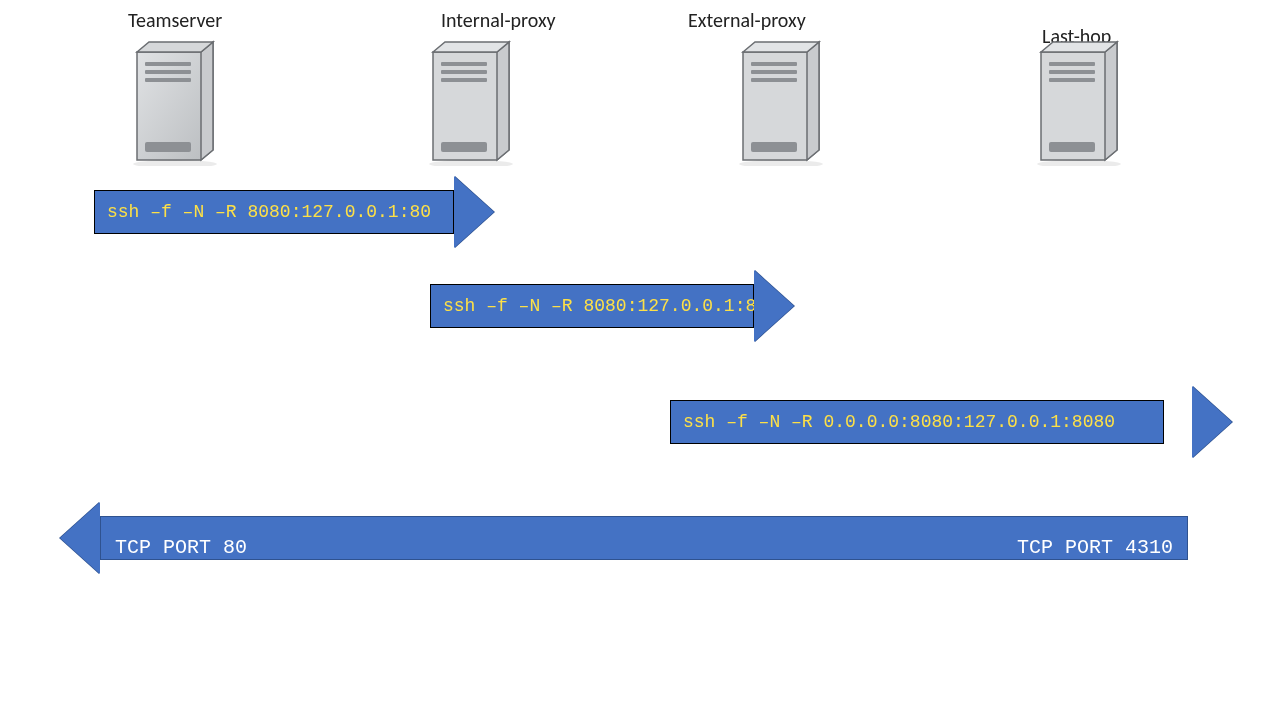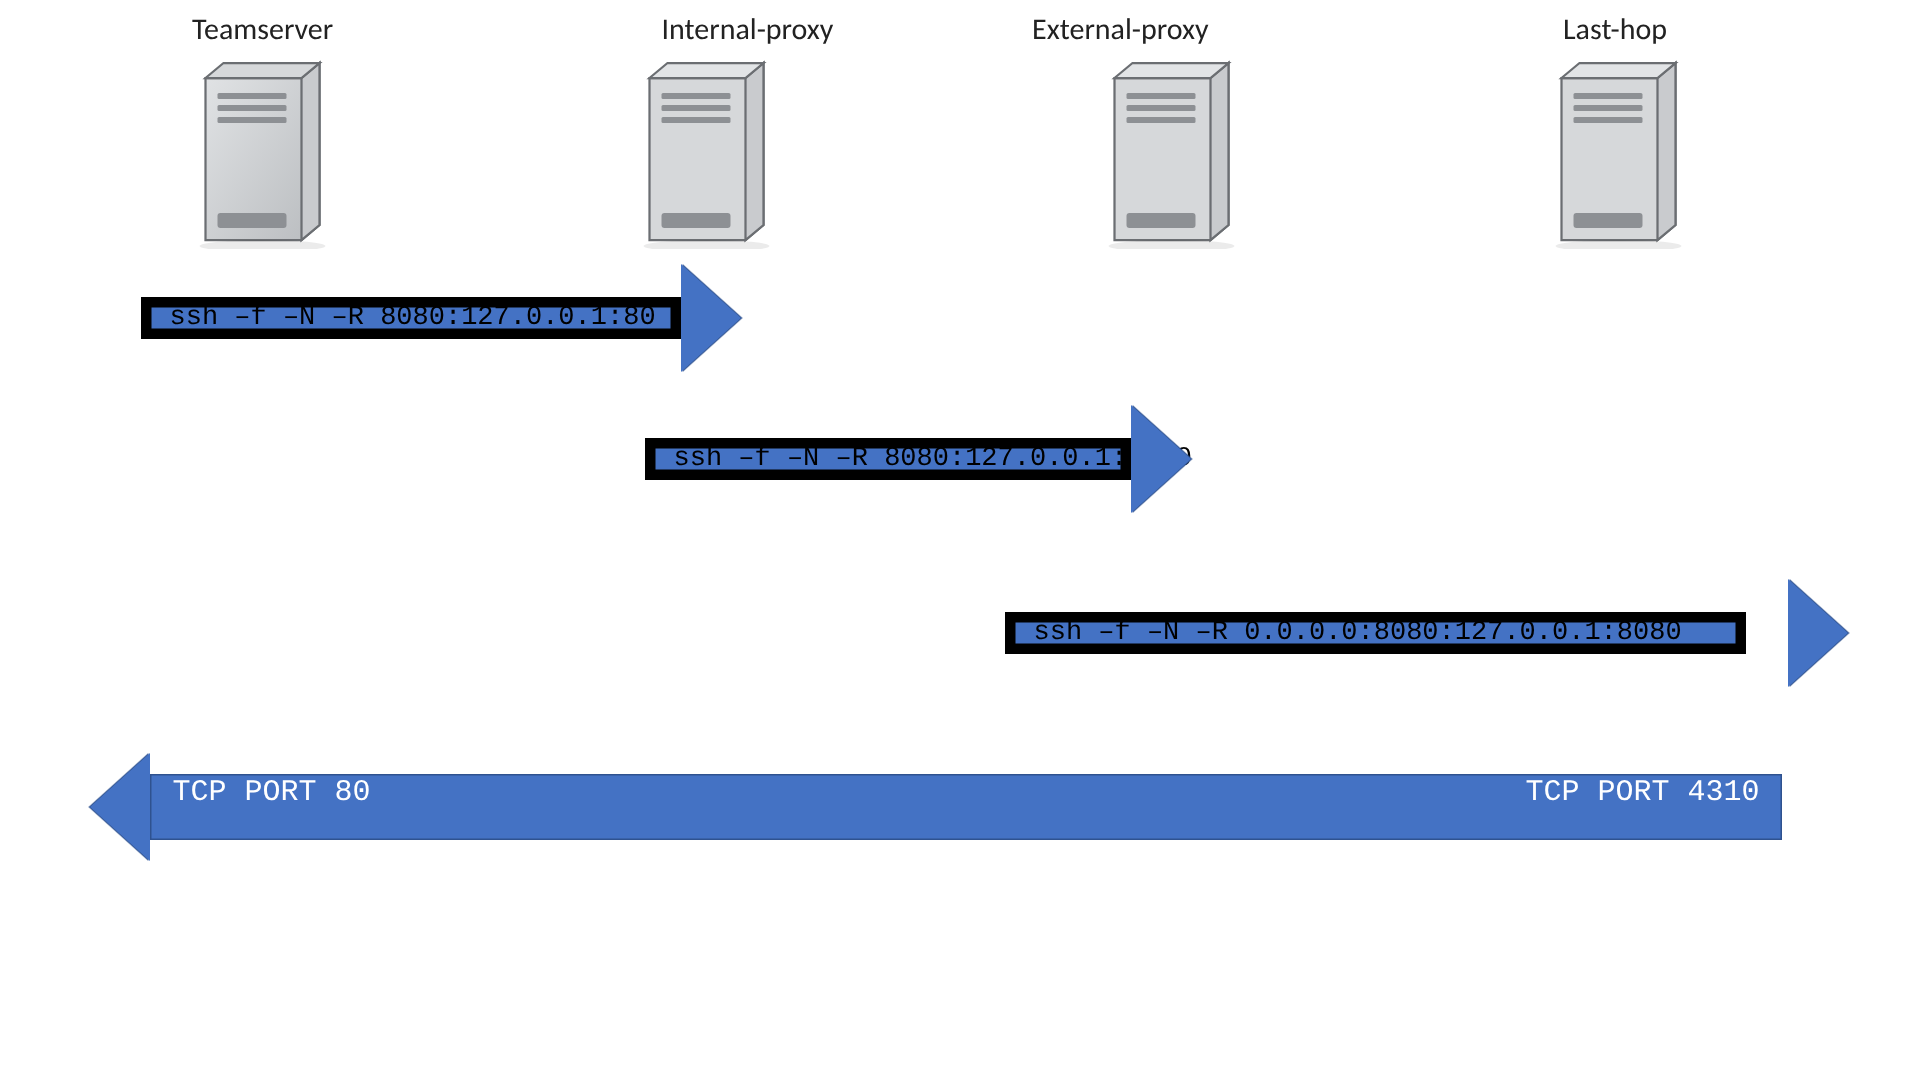--- a/index.html
+++ b/index.html
@@ -22,27 +22,27 @@
     position: absolute;
     width: 88px;
     height: 128px;
   }
   .arrow-right {
     position: absolute;
     display: flex;
     align-items: center;
   }
   .arrow-right .shaft {
-    height: 28px;
+    height: 44px;
     background: #4472c4;
-    border: 7px solid #000000;
+    border: 1px solid #000000;
     display: flex;
     align-items: center;
     padding: 0 12px;
-    color: #000000;
+    color: #fde047;
     font-family: Consolas, 'Courier New', monospace;
     font-size: 18px;
     white-space: nowrap;
   }
   .arrow-right .head {
     width: 0; height: 0;
     border-top: 36px solid transparent;
     border-bottom: 36px solid transparent;
     border-left: 40px solid #4472c4;
     filter: drop-shadow(1px 0 0 #2f528f);
@@ -50,21 +50,21 @@
   .arrow-left {
     position: absolute;
     display: flex;
     align-items: center;
   }
   .arrow-left .shaft {
     height: 44px;
     background: #4472c4;
     border: 1px solid #2f528f;
     display: flex;
-    align-items: flex-start;
+    align-items: flex-end;
     justify-content: space-between;
     padding: 0 14px;
     color: #fff;
     font-family: Consolas, 'Courier New', monospace;
     font-size: 20px;
     white-space: nowrap;
   }
   .arrow-left .head {
     width: 0; height: 0;
     border-top: 36px solid transparent;
@@ -72,21 +72,21 @@
     border-right: 40px solid #4472c4;
     filter: drop-shadow(-1px 0 0 #2f528f);
   }
 </style>
 </head>
 <body>
 
 <div class="node-label" style="left:128px; top:8px;">Teamserver</div>
 <div class="node-label" style="left:411px; top:8px;margin-left:30px;">Internal-proxy</div>
 <div class="node-label" style="left:688px; top:8px;">External-proxy</div>
-<div class="node-label" style="left:1042px; top:8px;">Last-hop</div>
+<div class="node-label" style="left:1042px; top:24px;">Last-hop</div>
 
 <div class="server" style="left:131px; top:38px;">
   <svg viewBox="0 0 88 128" width="88" height="128">
     <defs>
       <linearGradient id="g1" x1="0" y1="0" x2="1" y2="1">
         <stop offset="0" stop-color="#e2e4e6"></stop>
           <stop offset="1" stop-color="#b9bcbf"></stop>
       </linearGradient>
     </defs>
     <path d="M6 14 L70 14 L82 4 L82 112 L70 122 L6 122 Z" fill="url(#g1)" stroke="#6b6e72" stroke-width="1.5"></path>

